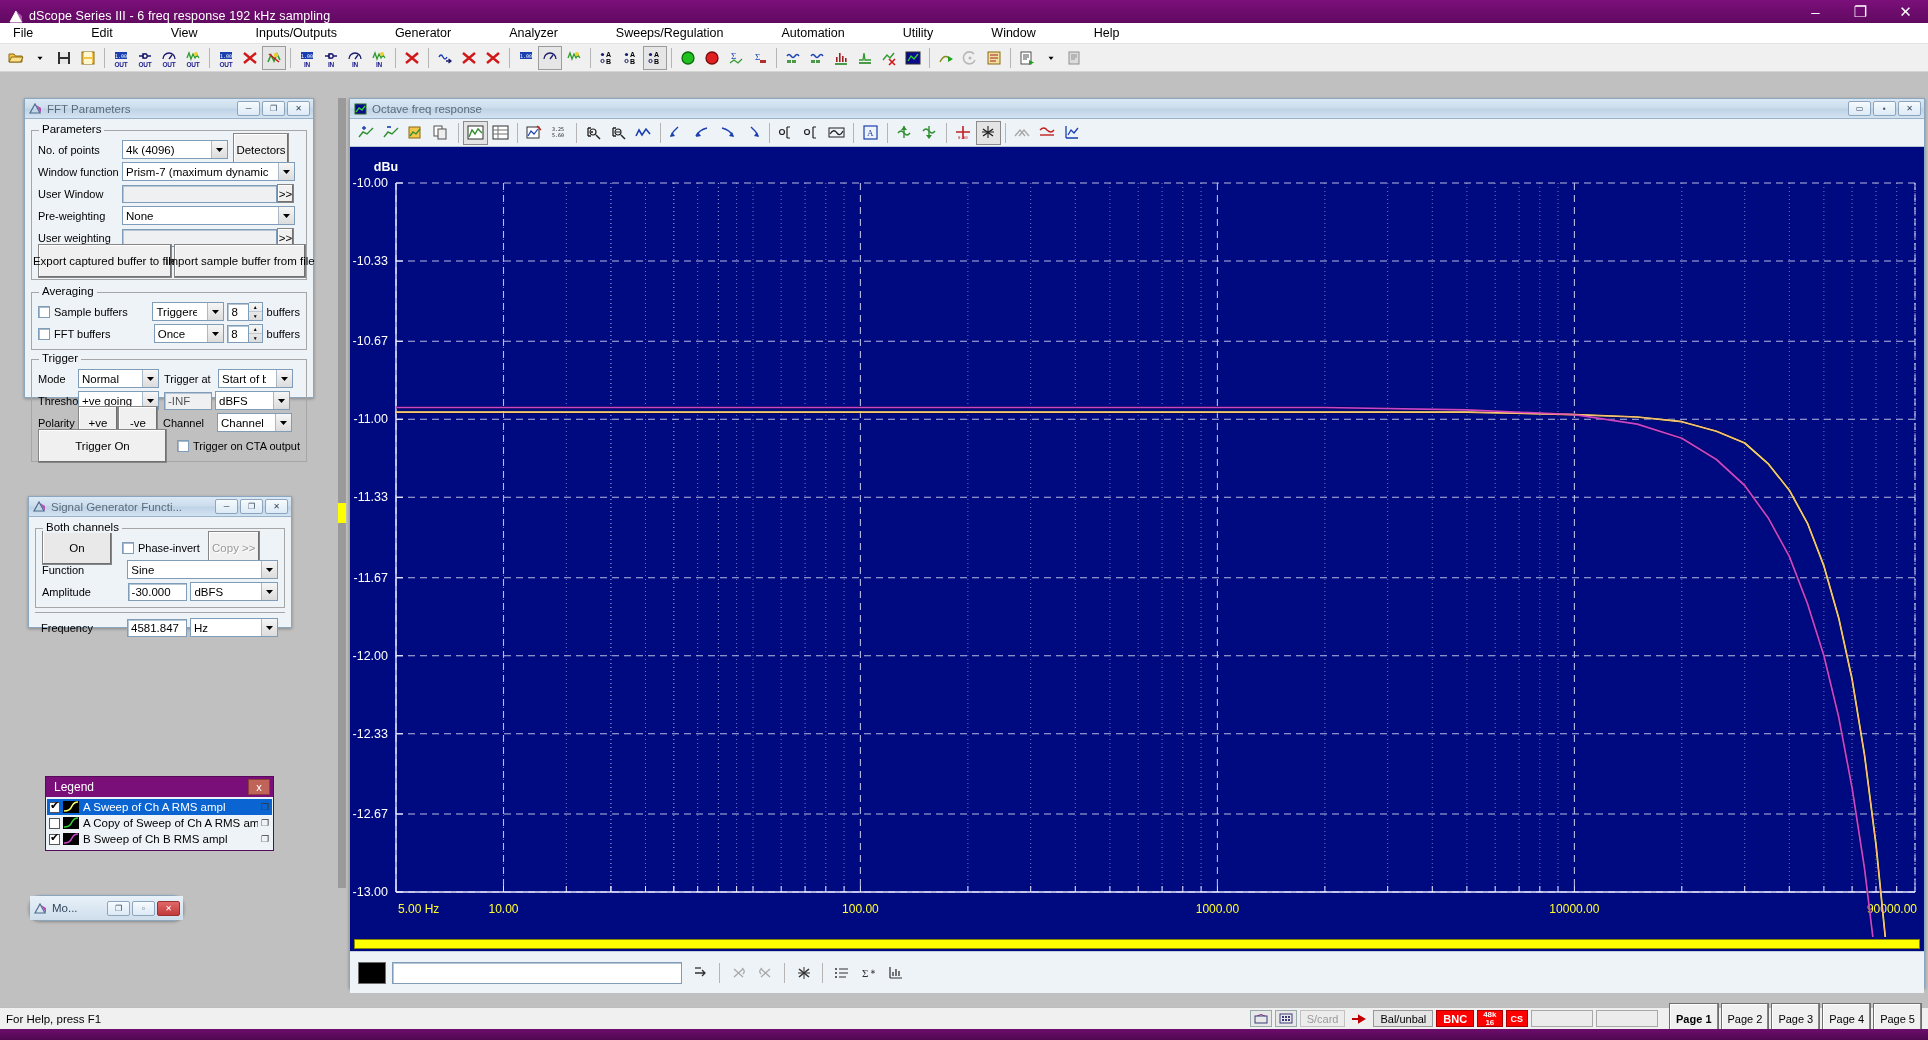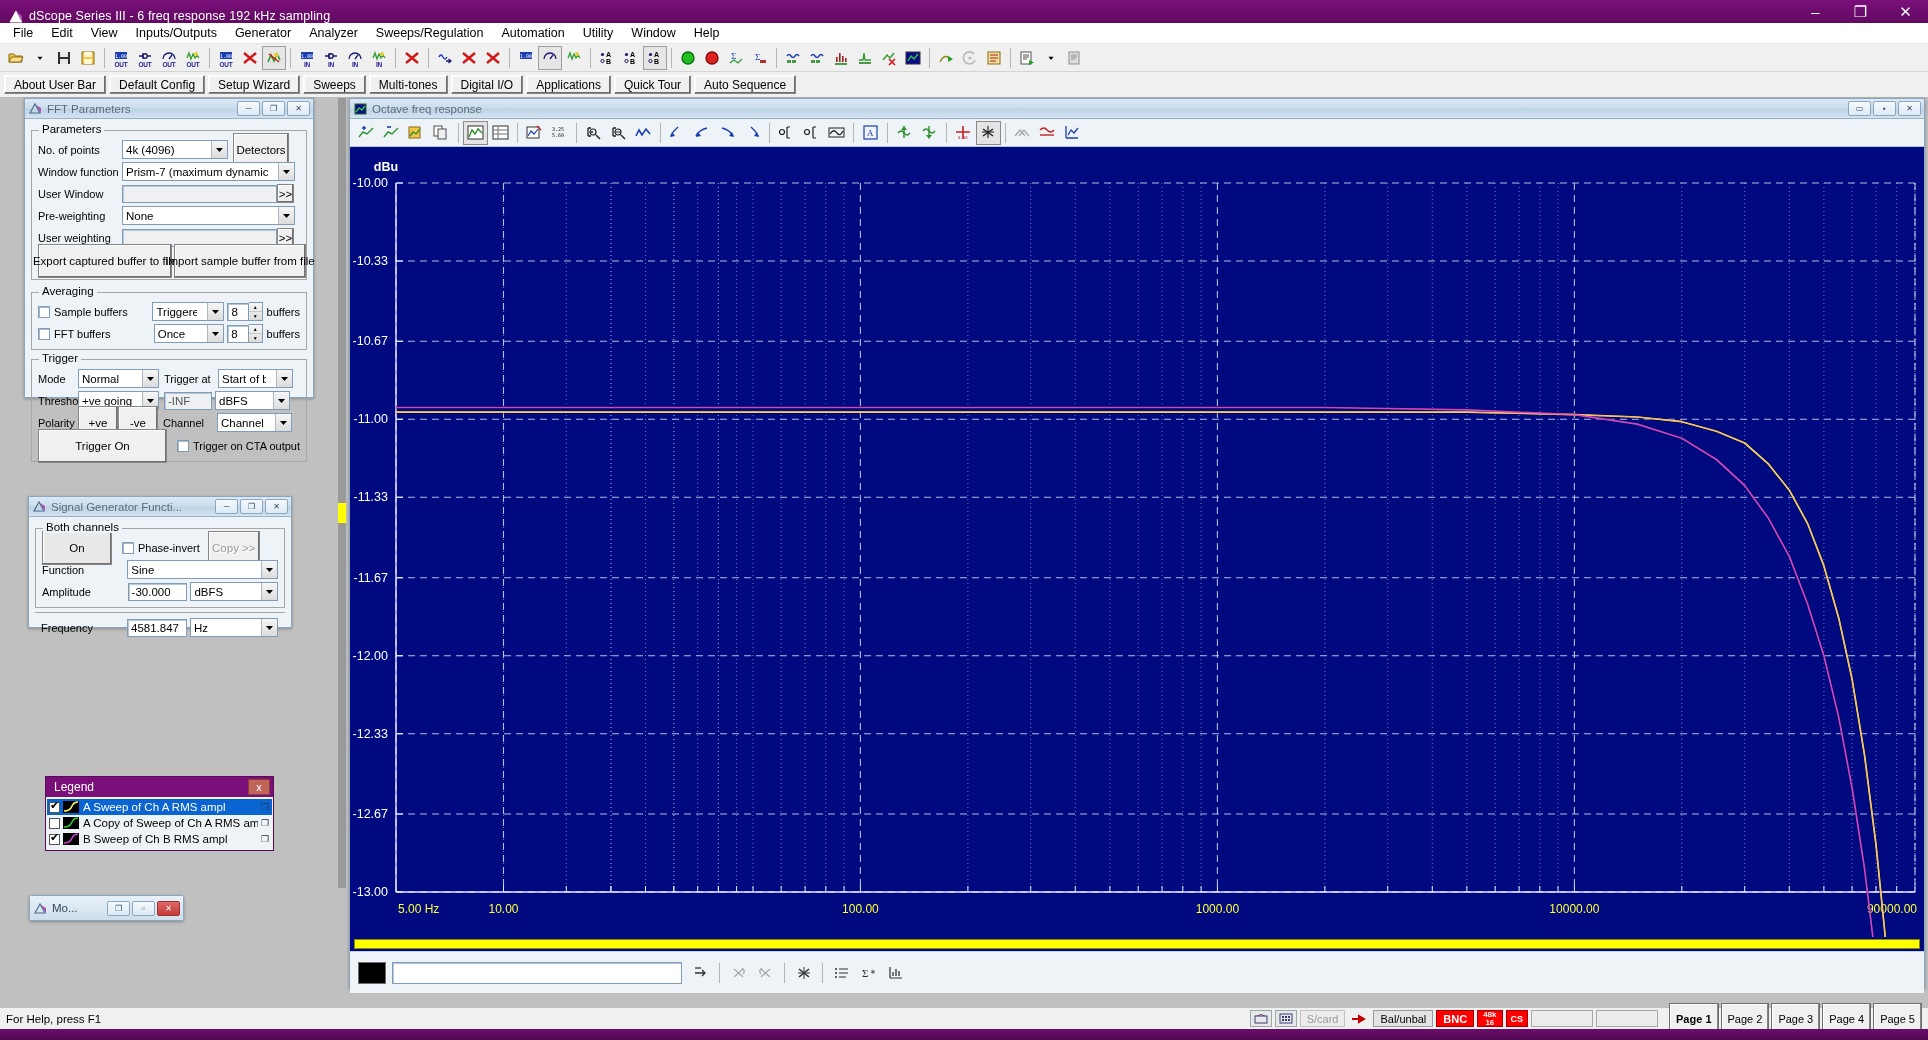--- a/index.html
+++ b/index.html
@@ -24,20 +24,21 @@
   .titlebar .tb-icon { width: 22px; margin-left: 5px; display:flex; align-items:center; justify-content:center;}
   .titlebar .tb-text { margin-left: 2px; letter-spacing: .1px;}
   .tb-btns { margin-left:auto; display:flex; height:23px; }
   .tb-btn { width: 45px; height: 23px; display:flex; align-items:center; justify-content:center; color:#fff; font-size:15px; }
 
   
   .menubar {
     position:absolute; left:0; top:23px; width:1928px; height:21px;
     background:#fff; display:flex; align-items:center; padding-left:4px;
     border-bottom:1px solid #e3e3e3;
+    gap:40px;
   }
   .menu-item { padding: 2px 9px; font-size:12.5px; color:#000; white-space:nowrap; }
 
   
   .toolbar {
     position:absolute; left:0; top:44px; width:1928px; height:28px;
     background:#f0f0f0; display:flex; align-items:center; padding-left:4px;
     border-bottom:1px solid #d4d4d4;
   }
   .tbi {
@@ -478,31 +479,20 @@
         </svg>
       </div>
       <div class="tbi">
         <svg width="16" height="16" viewBox="0 0 16 16">
           <rect x="2" y="2" width="10" height="12" fill="#dcdcdc" stroke="#909090"></rect>
           <path d="M4 5h6M4 7h6M4 9h4" stroke="#909090"></path>
         </svg>
       </div>
     </div>
 
-  <div class="userbar" id="user-bar">
-      <div class="ub-btn">About User Bar</div>
-      <div class="ub-btn">Default Config</div>
-      <div class="ub-btn">Setup Wizard</div>
-      <div class="ub-btn">Sweeps</div>
-      <div class="ub-btn">Multi-tones</div>
-      <div class="ub-btn">Digital I/O</div>
-      <div class="ub-btn">Applications</div>
-      <div class="ub-btn">Quick Tour</div>
-      <div class="ub-btn">Auto Sequence</div>
-    </div>
 
   <div class="desktop">
 
     <div class="left-strip" style="top:0;">
       <div class="ymark"></div>
     </div>
 
     <div class="win" id="fftwin" style="left:24px; top:0px; width:290px; height:300px;">
       <div class="win-title">
         <span class="wt-icon">
@@ -778,21 +768,21 @@
                 <rect width="16" height="12" fill="#000"></rect>
                 <path d="M1 10 Q7 10 9 5 Q11 1 15 1" fill="none" stroke="#cc44cc" stroke-width="1.6"></path>
               </svg>
             </span>
             <span class="lg-txt">B  Sweep of Ch B RMS ampl</span>
             <span class="lg-copy">❐</span>
           </div>
         </div>
     </div>
 
-    <div class="win" id="monwin" style="left:29px; top:797px; width:155px; height:26px; border-radius:3px;">
+    <div class="win" id="monwin" style="left:29px; top:797px; width:155px; height:26px; border-radius:11px;">
       <div class="win-title" style="height:24px; border-bottom:none; background:linear-gradient(to bottom,#e8f1f9,#cfdeec);">
         <span class="wt-icon">
           <svg width="13" height="11" viewBox="0 0 13 11">
               <polygon points="1,10 6,1 11,10" fill="none" stroke="#4a6b8a" stroke-width="1.2"></polygon>
               <polygon points="7,2 12,10 12,5" fill="#b050b0"></polygon>
             </svg>
         </span>
         <span class="wt-text" style="color:#33485c;">Mo...</span>
         <div class="wt-btns">
           <div class="wt-btn">❐</div>

